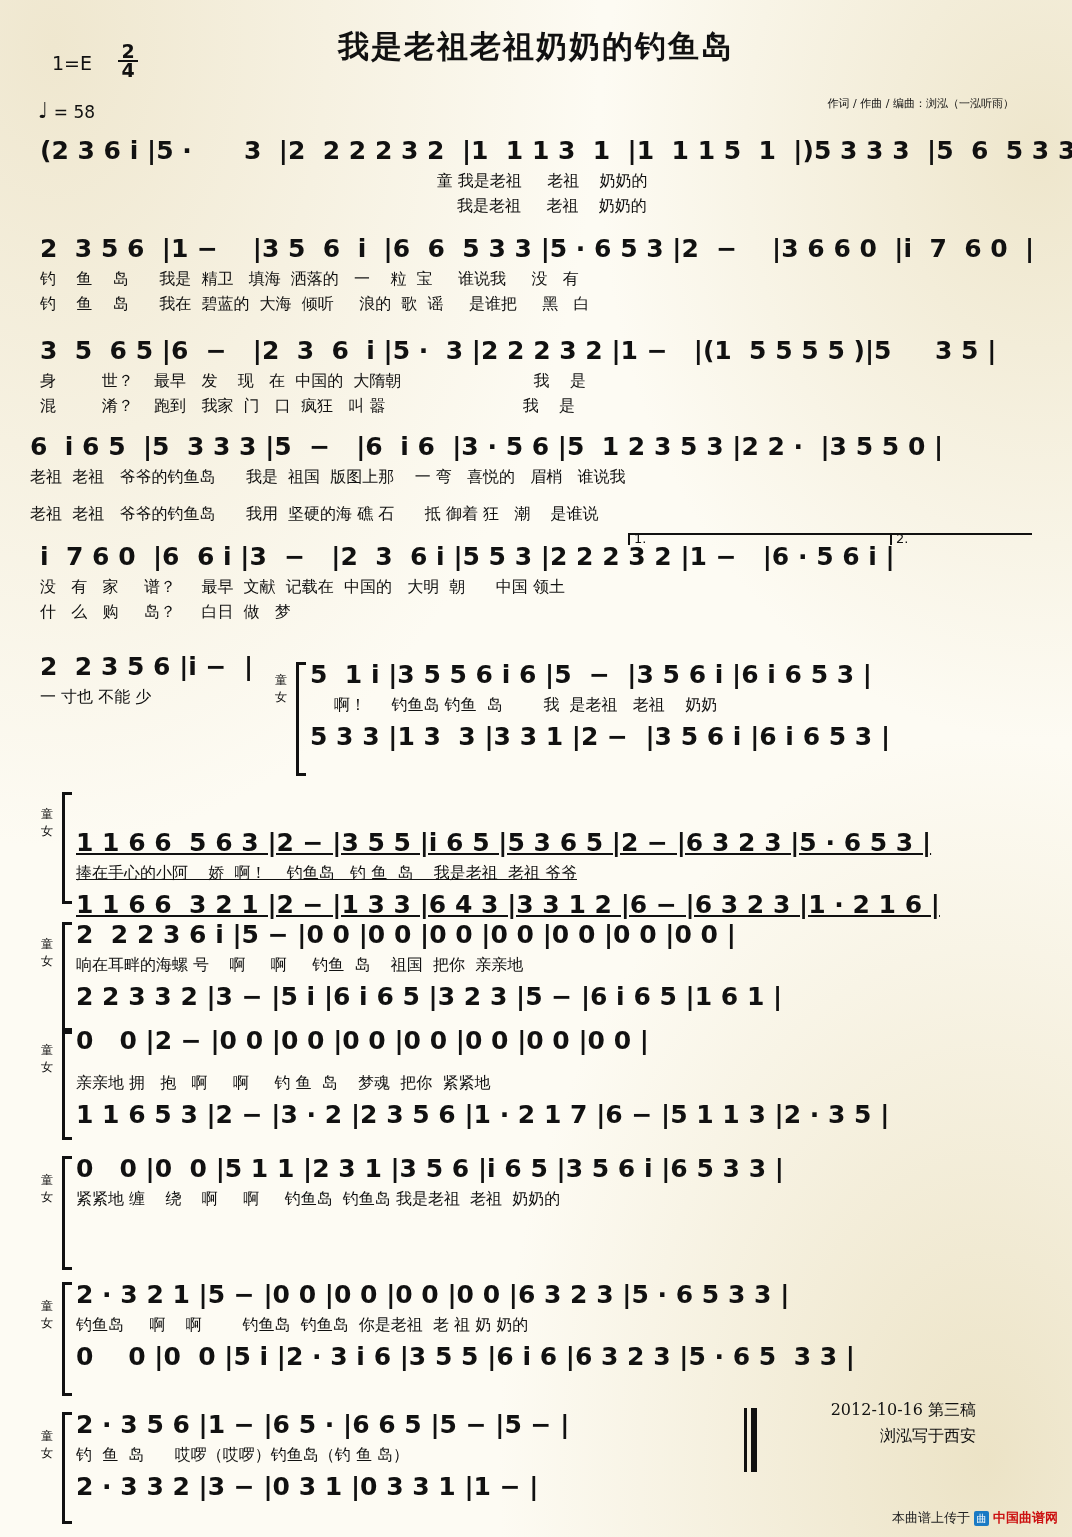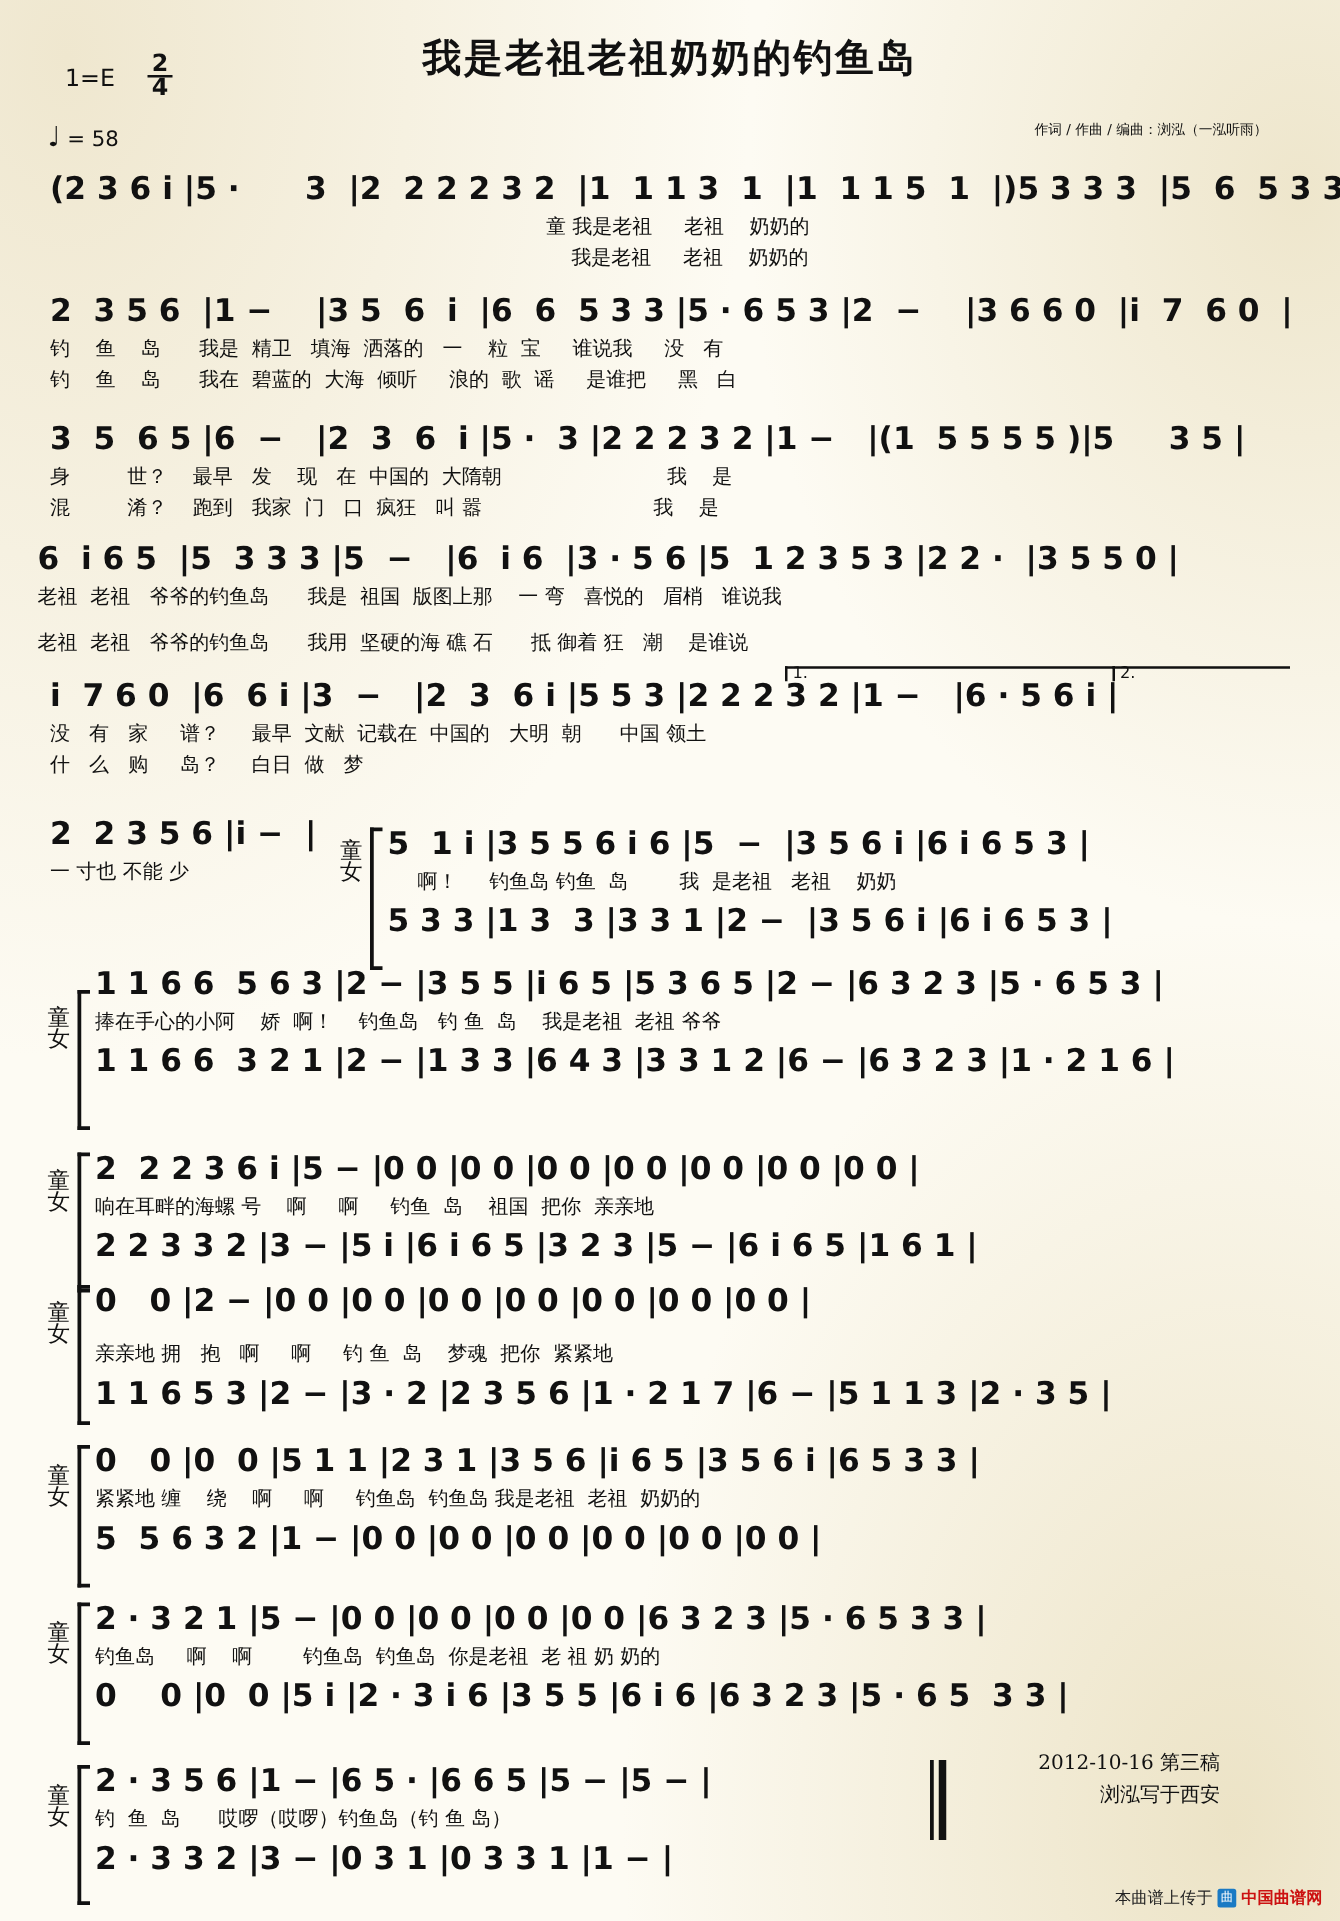--- a/index.html
+++ b/index.html
@@ -57,21 +57,21 @@
     letter-spacing:0px;
     white-space:pre;
     font-family:"DejaVu Sans","Liberation Sans",sans-serif;
   }
   .lyr{
     font-size:16px;white-space:pre;
     font-family:"DejaVu Sans","Liberation Sans",sans-serif;
   }
   .tag{
     position:absolute;
-    font-size:18px;line-height:17px;
+    font-size:12px;line-height:17px;
     text-align:center;width:18px;
   }
   .brace{
     position:absolute;
     border-left:3px solid #111;
     border-top:3px solid #111;
     border-bottom:3px solid #111;
     width:7px;
   }
   .footer-date{
@@ -157,21 +157,21 @@
   <div class="tag" style="left:272px;top:672px;">童女</div>
   <div class="brace" style="left:296px;top:662px;height:108px;"></div>
   <div class="system" style="left:310px;top:660px;">
     <div class="notes">5  1 i |3 5 5 6 i 6 |5  −  |3 5 6 i |6 i 6 5 3 |</div>
     <div class="lyr" style="margin-top:6px;padding-left:24px;">啊！     钓鱼岛 钓鱼  岛        我  是老祖   老祖    奶奶</div>
     <div class="notes" style="margin-top:6px;">5 3 3 |1 3  3 |3 3 1 |2 −  |3 5 6 i |6 i 6 5 3 |</div>
   </div>
 
   <div class="tag" style="left:38px;top:806px;">童女</div>
   <div class="brace" style="left:62px;top:792px;height:106px;"></div>
-  <div class="system" style="left:76px;top:772px;">
+  <div class="system" style="left:76px;top:828px;text-decoration:underline;">
     <div class="notes">1 1 6 6  5 6 3 |2 − |3 5 5 |i 6 5 |5 3 6 5 |2 − |6 3 2 3 |5 · 6 5 3 |</div>
     <div class="lyr" style="margin-top:6px;">捧在手心的小阿    娇  啊！    钓鱼岛   钓 鱼  岛    我是老祖  老祖 爷爷</div>
     <div class="notes" style="margin-top:6px;">1 1 6 6  3 2 1 |2 − |1 3 3 |6 4 3 |3 3 1 2 |6 − |6 3 2 3 |1 · 2 1 6 |</div>
   </div>
 
   <div class="tag" style="left:38px;top:936px;">童女</div>
   <div class="brace" style="left:62px;top:922px;height:106px;"></div>
   <div class="system" style="left:76px;top:920px;">
     <div class="notes">2  2 2 3 6 i |5 − |0 0 |0 0 |0 0 |0 0 |0 0 |0 0 |0 0 |</div>
     <div class="lyr" style="margin-top:6px;">响在耳畔的海螺 号    啊     啊     钓鱼  岛    祖国  把你  亲亲地</div>
@@ -184,21 +184,20 @@
     <div class="notes">0   0 |2 − |0 0 |0 0 |0 0 |0 0 |0 0 |0 0 |0 0 |</div>
     <div class="lyr" style="margin-top:18px;">亲亲地 拥   抱   啊     啊     钓 鱼  岛    梦魂  把你  紧紧地</div>
     <div class="notes" style="margin-top:6px;">1 1 6 5 3 |2 − |3 · 2 |2 3 5 6 |1 · 2 1 7 |6 − |5 1 1 3 |2 · 3 5 |</div>
   </div>
 
   <div class="tag" style="left:38px;top:1172px;">童女</div>
   <div class="brace" style="left:62px;top:1156px;height:108px;"></div>
   <div class="system" style="left:76px;top:1154px;">
     <div class="notes">0   0 |0  0 |5 1 1 |2 3 1 |3 5 6 |i 6 5 |3 5 6 i |6 5 3 3 |</div>
     <div class="lyr" style="margin-top:6px;">紧紧地 缠    绕    啊     啊     钓鱼岛  钓鱼岛 我是老祖  老祖  奶奶的</div>
-    <div class="notes" style="margin-top:6px;">5  5 6 3 2 |1 − |0 0 |0 0 |0 0 |0 0 |0 0 |0 0 |</div>
   </div>
 
   <div class="tag" style="left:38px;top:1298px;">童女</div>
   <div class="brace" style="left:62px;top:1282px;height:108px;"></div>
   <div class="system" style="left:76px;top:1280px;">
     <div class="notes">2 · 3 2 1 |5 − |0 0 |0 0 |0 0 |0 0 |6 3 2 3 |5 · 6 5 3 3 |</div>
     <div class="lyr" style="margin-top:6px;">钓鱼岛     啊    啊        钓鱼岛  钓鱼岛  你是老祖  老 祖 奶 奶的</div>
     <div class="notes" style="margin-top:6px;">0    0 |0  0 |5 i |2 · 3 i 6 |3 5 5 |6 i 6 |6 3 2 3 |5 · 6 5  3 3 |</div>
   </div>
 

